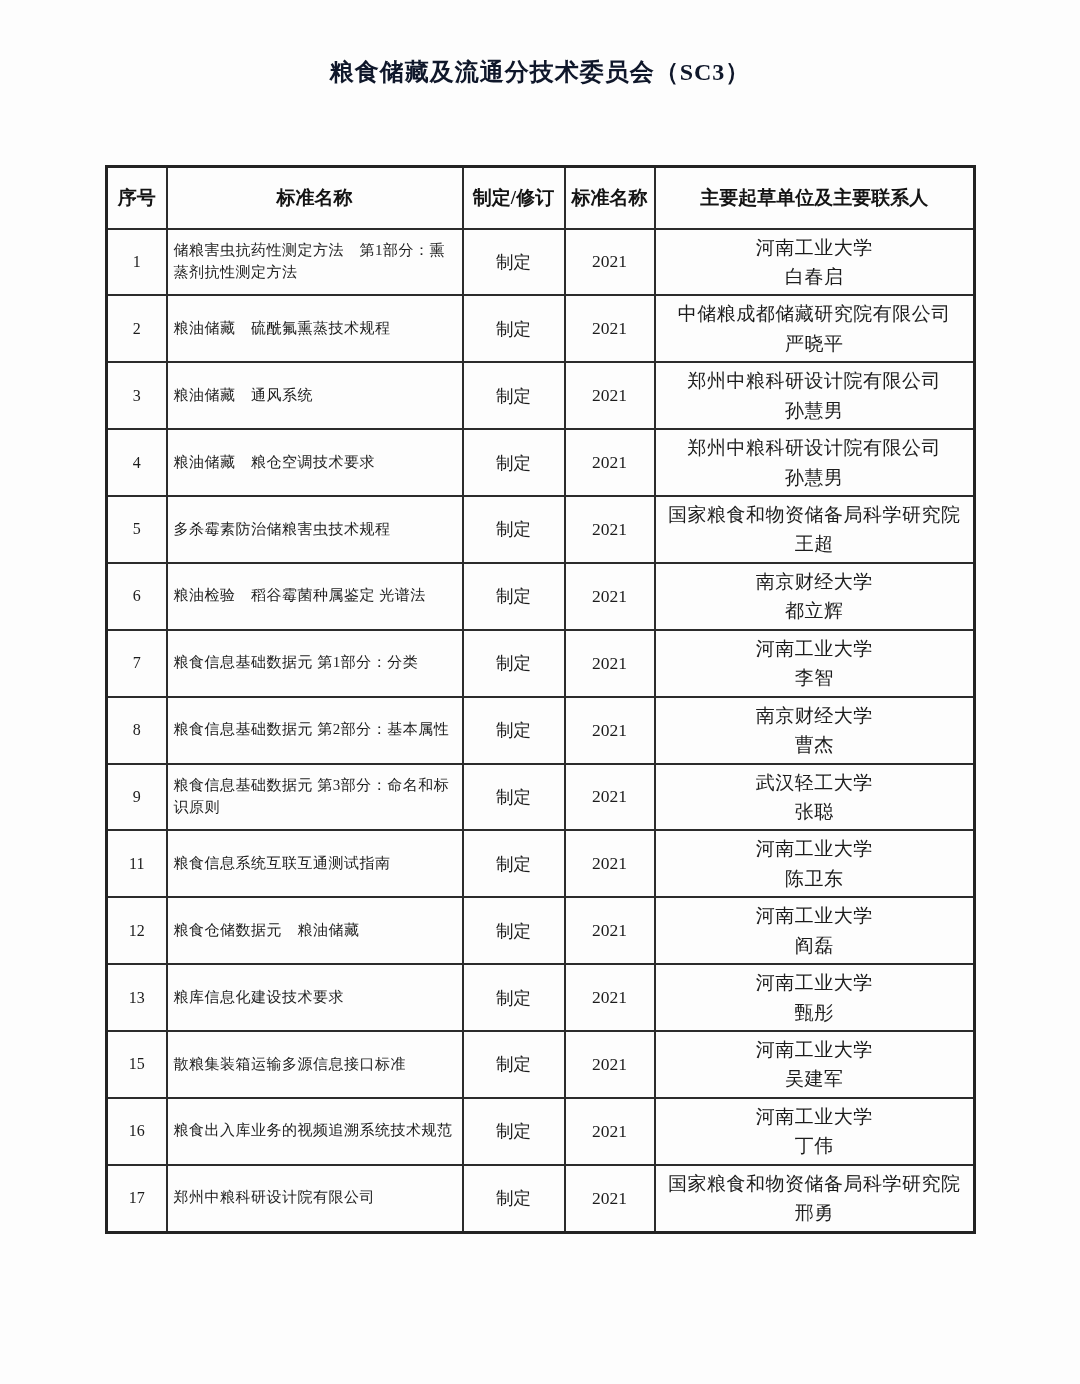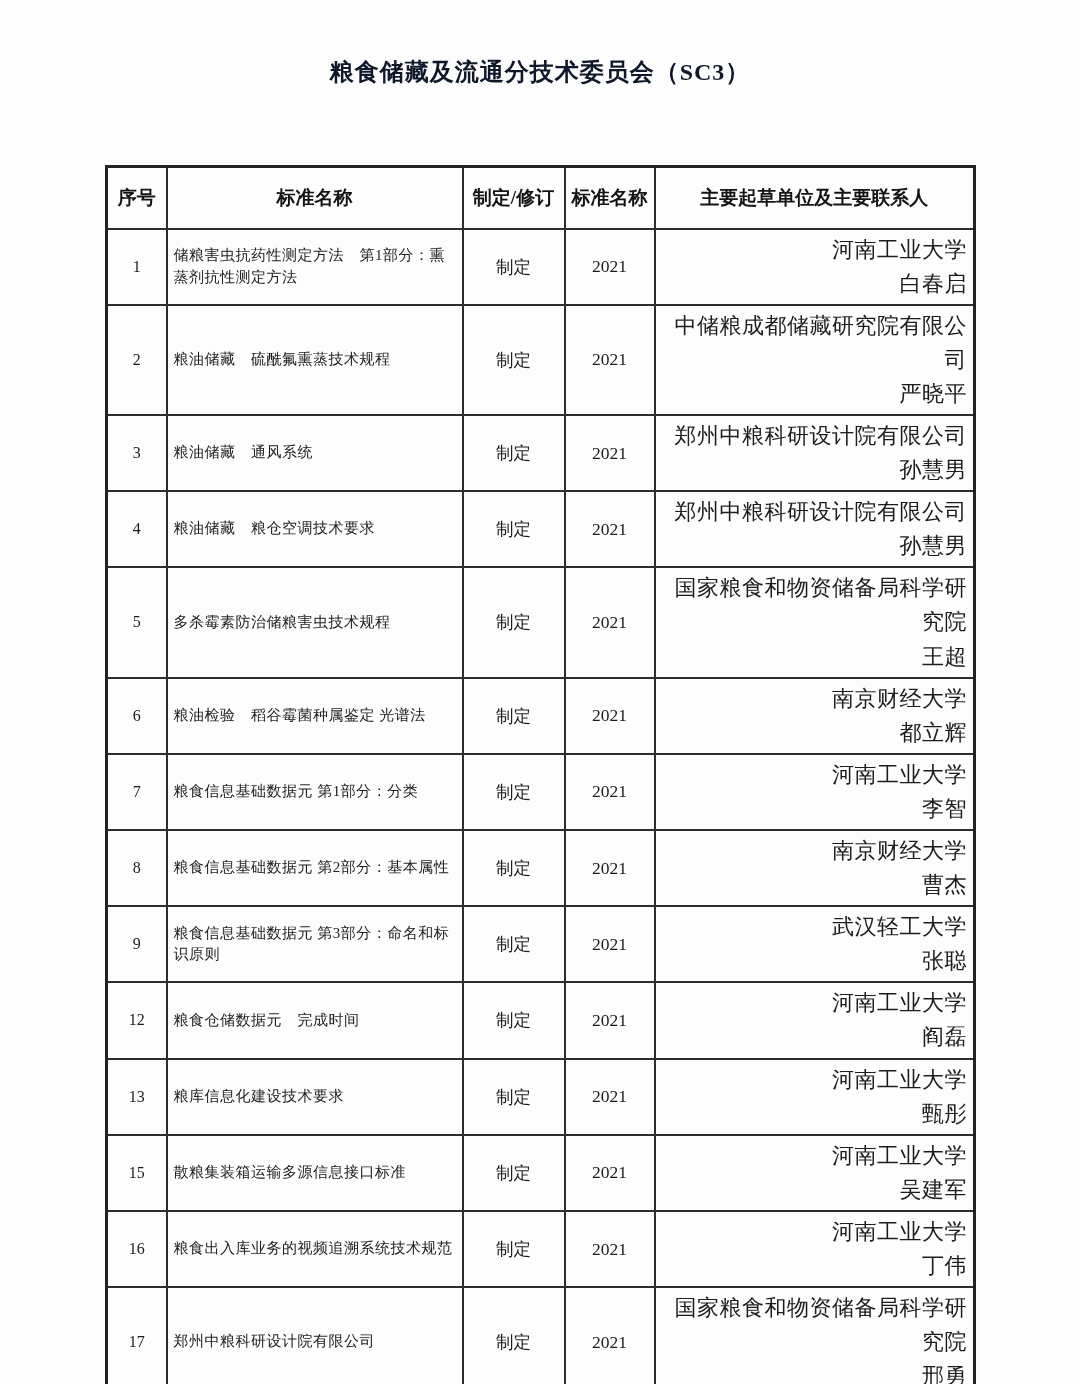--- a/index.html
+++ b/index.html
@@ -70,22 +70,22 @@
     padding-right: 8px;
     letter-spacing: 0.5px;
   }
   .c-type, .c-year {
     text-align: center;
     font-size: 17.5px;
     vertical-align: middle;
     border-radius: 31px;
   }
   .c-org {
-    text-align: right;
-    font-size: 22px;
+    text-align: center;
+    font-size: 19px;
     line-height: 1.55;
     vertical-align: middle;
     padding-left: 10px;
     letter-spacing: 0.5px;
   }
 </style>
 </head>
 <body>
 
 <div class="page">
@@ -194,22 +194,32 @@
     <td class="c-no">9</td>
     <td class="c-name">粮食信息基础数据元 第3部分：命名和标识原则</td>
     <td class="c-type">制定</td>
     <td class="c-year">2021</td>
     <td class="c-org">
       <div class="org-line">武汉轻工大学</div>
       <div class="contact-line">张聪</div>
     </td>
   </tr>
           <tr>
+    <td class="c-no">11</td>
+    <td class="c-name">粮食信息系统互联互通测试指南</td>
+    <td class="c-type">制定</td>
+    <td class="c-year">2021</td>
+    <td class="c-org">
+      <div class="org-line">河南工业大学</div>
+      <div class="contact-line">陈卫东</div>
+    </td>
+  </tr>
+          <tr>
     <td class="c-no">12</td>
-    <td class="c-name">粮食仓储数据元　完成时间</td>
+    <td class="c-name">粮食仓储数据元　粮油储藏</td>
     <td class="c-type">制定</td>
     <td class="c-year">2021</td>
     <td class="c-org">
       <div class="org-line">河南工业大学</div>
       <div class="contact-line">阎磊</div>
     </td>
   </tr>
           <tr>
     <td class="c-no">13</td>
     <td class="c-name">粮库信息化建设技术要求</td>

